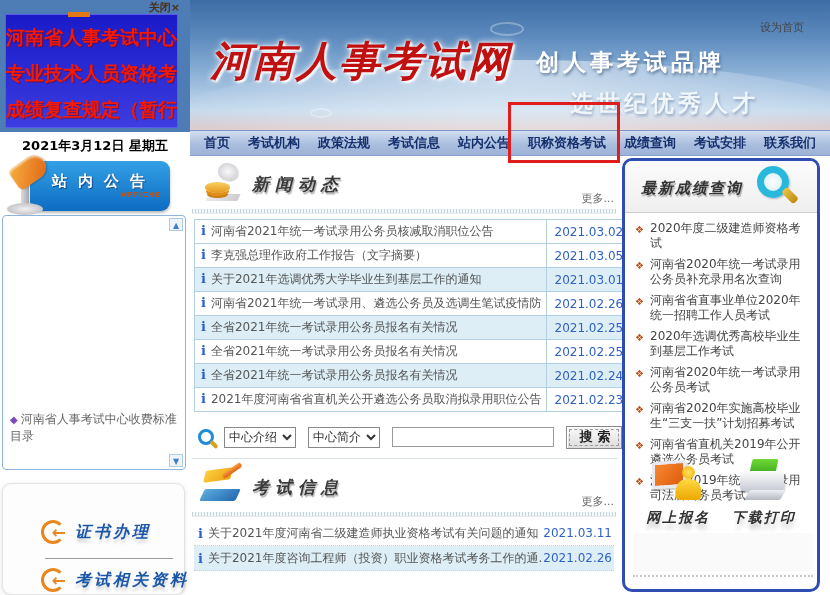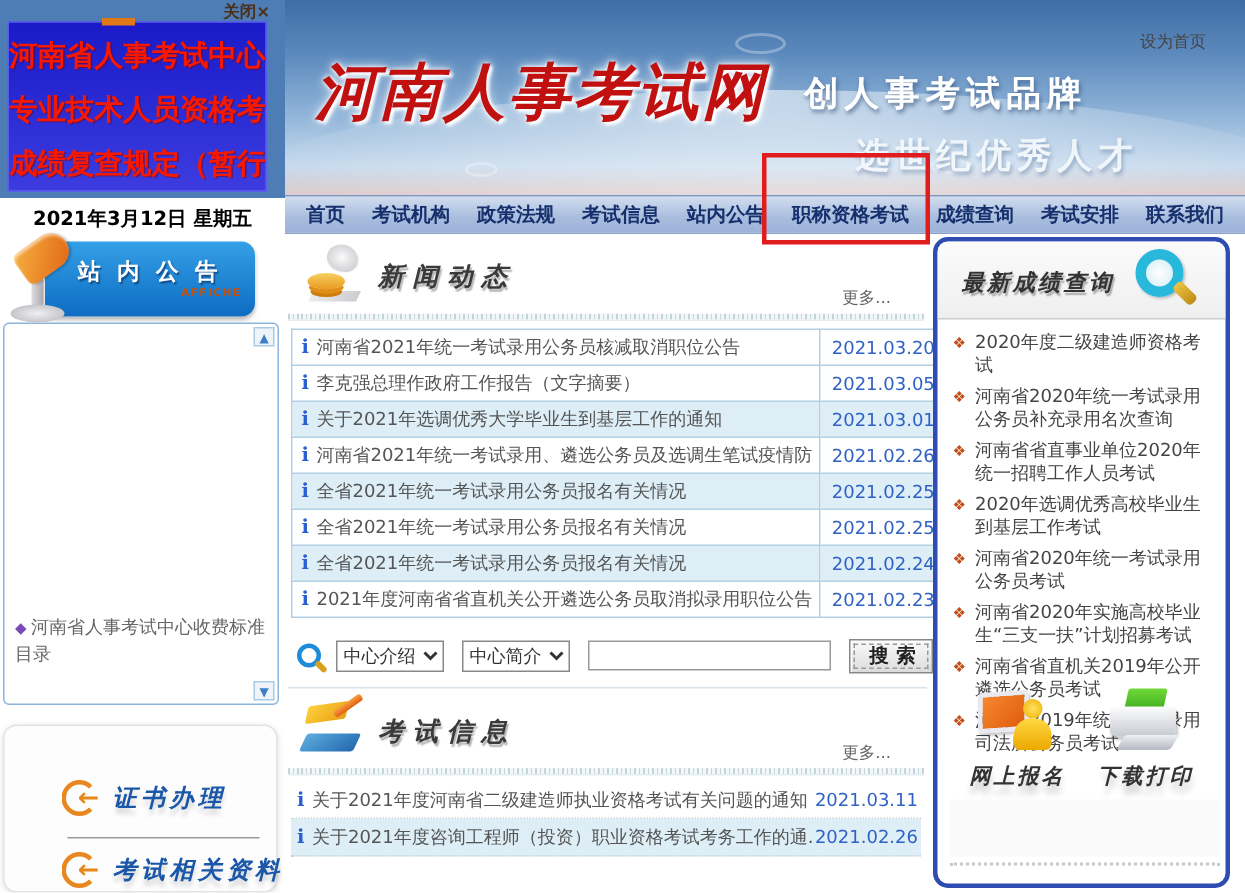--- a/index.html
+++ b/index.html
@@ -80,21 +80,21 @@
   .nav-item { font-size:13px; font-weight:bold; color:#16306e; white-space:nowrap; cursor:pointer; }
   .red-box { position:absolute; left:318px; top:102px; width:112px; height:61px;
              border:3px solid #e01c1c; z-index:20; }
 
   
   .content { position:absolute; top:156px; left:0; width:640px; height:439px; background:#fff; }
   .col-main { position:absolute; left:0; top:0; width:432px; }
   .sec-header { position:relative; height:46px; margin-top:5px; }
   .sec-title { position:absolute; left:62px; top:12px; font-size:17px; font-weight:bold; font-style:italic;
                color:#3a3a3a; letter-spacing:6px; white-space:nowrap; text-shadow:1px 2px 1px rgba(0,0,0,.3); }
-  .more-link { position:absolute; right:28px; bottom:1px; font-size:11px; color:#666; cursor:pointer; }
+  .more-link { position:absolute; right:8px; bottom:1px; font-size:11px; color:#666; cursor:pointer; }
   .dotted-bar { height:6px; margin:1px 6px 0 2px;
                 background-image:repeating-linear-gradient(90deg,#c6d4dc 0 1px,#f2f7fa 1px 3px);
                 border-top:1px solid #fff; border-bottom:1px solid #e4ecf0; }
   .icon-news { position:absolute; left:14px; top:2px; width:36px; height:38px; }
   .icon-news .jug { position:absolute; right:2px; top:0; width:20px; height:17px;
                 background:radial-gradient(#fafafa,#c6c6cc); border-radius:50% 50% 45% 45%;
                 transform:rotate(10deg); box-shadow:1px 1px 1px rgba(0,0,0,.2); }
   .icon-news .coins { position:absolute; left:1px; bottom:8px; width:25px; height:11px;
                 background:linear-gradient(#f8d060,#e89820); border-radius:50%/50%;
                 box-shadow:0 4px 0 -1px #e09018,0 7px 0 -2px #cc7c0c; }
@@ -262,21 +262,21 @@
         </div>
         <div class="sec-title">新闻动态</div>
         <div class="more-link">更多...</div>
       </div>
       <div class="dotted-bar"></div>
 
       <table class="news-table">
         <tbody>
             <tr>
           <td><span class="i-icon">i</span><span>河南省2021年统一考试录用公务员核减取消职位公告</span></td>
-          <td class="date">2021.03.20</td>
+          <td class="date">2021.03.02</td>
             </tr>
         <tr>
           <td><span class="i-icon">i</span><span>李克强总理作政府工作报告（文字摘要）</span></td>
           <td class="date">2021.03.05</td>
             </tr>
         <tr class="alt">
           <td><span class="i-icon">i</span><span>关于2021年选调优秀大学毕业生到基层工作的通知</span></td>
           <td class="date">2021.03.01</td>
             </tr>
         <tr>

